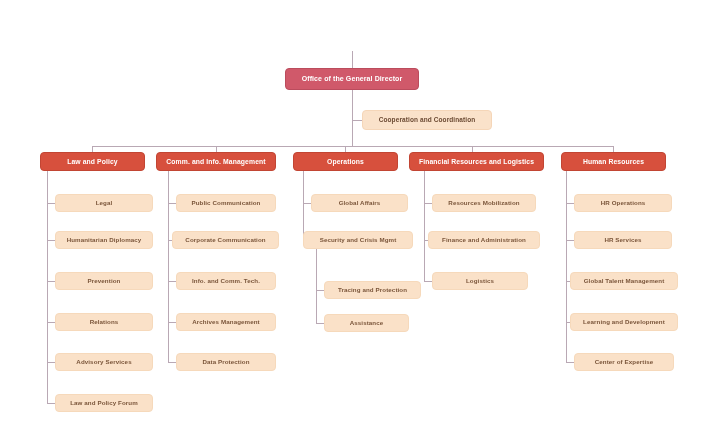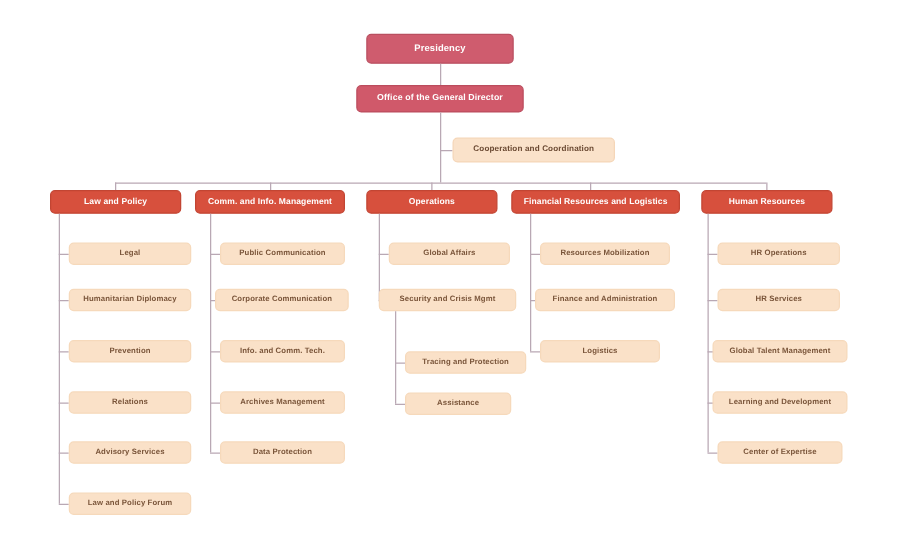--- a/index.html
+++ b/index.html
@@ -85,23 +85,20 @@
     color: #7a553a;
     font-size: 6.2px;
     font-weight: bold;
   }
 </style>
 </head>
 <body>
 
 <div id="chart-root">
 
-  <div class="node presidency" style="left:293px; top:27px; width:118px; height:24px;">
-    <span>Presidency</span>
-  </div>
 
   <div class="conn v" style="left:352px; top:51px; height:17px;"></div>
 
   <div class="node director" style="left:285px; top:68px; width:134px; height:22px;">
     <span>Office of the General Director</span>
   </div>
 
   <div class="conn v" style="left:352px; top:90px; height:56px;"></div>
 
   <div class="conn h" style="left:352px; top:120px; width:10px;"></div>

